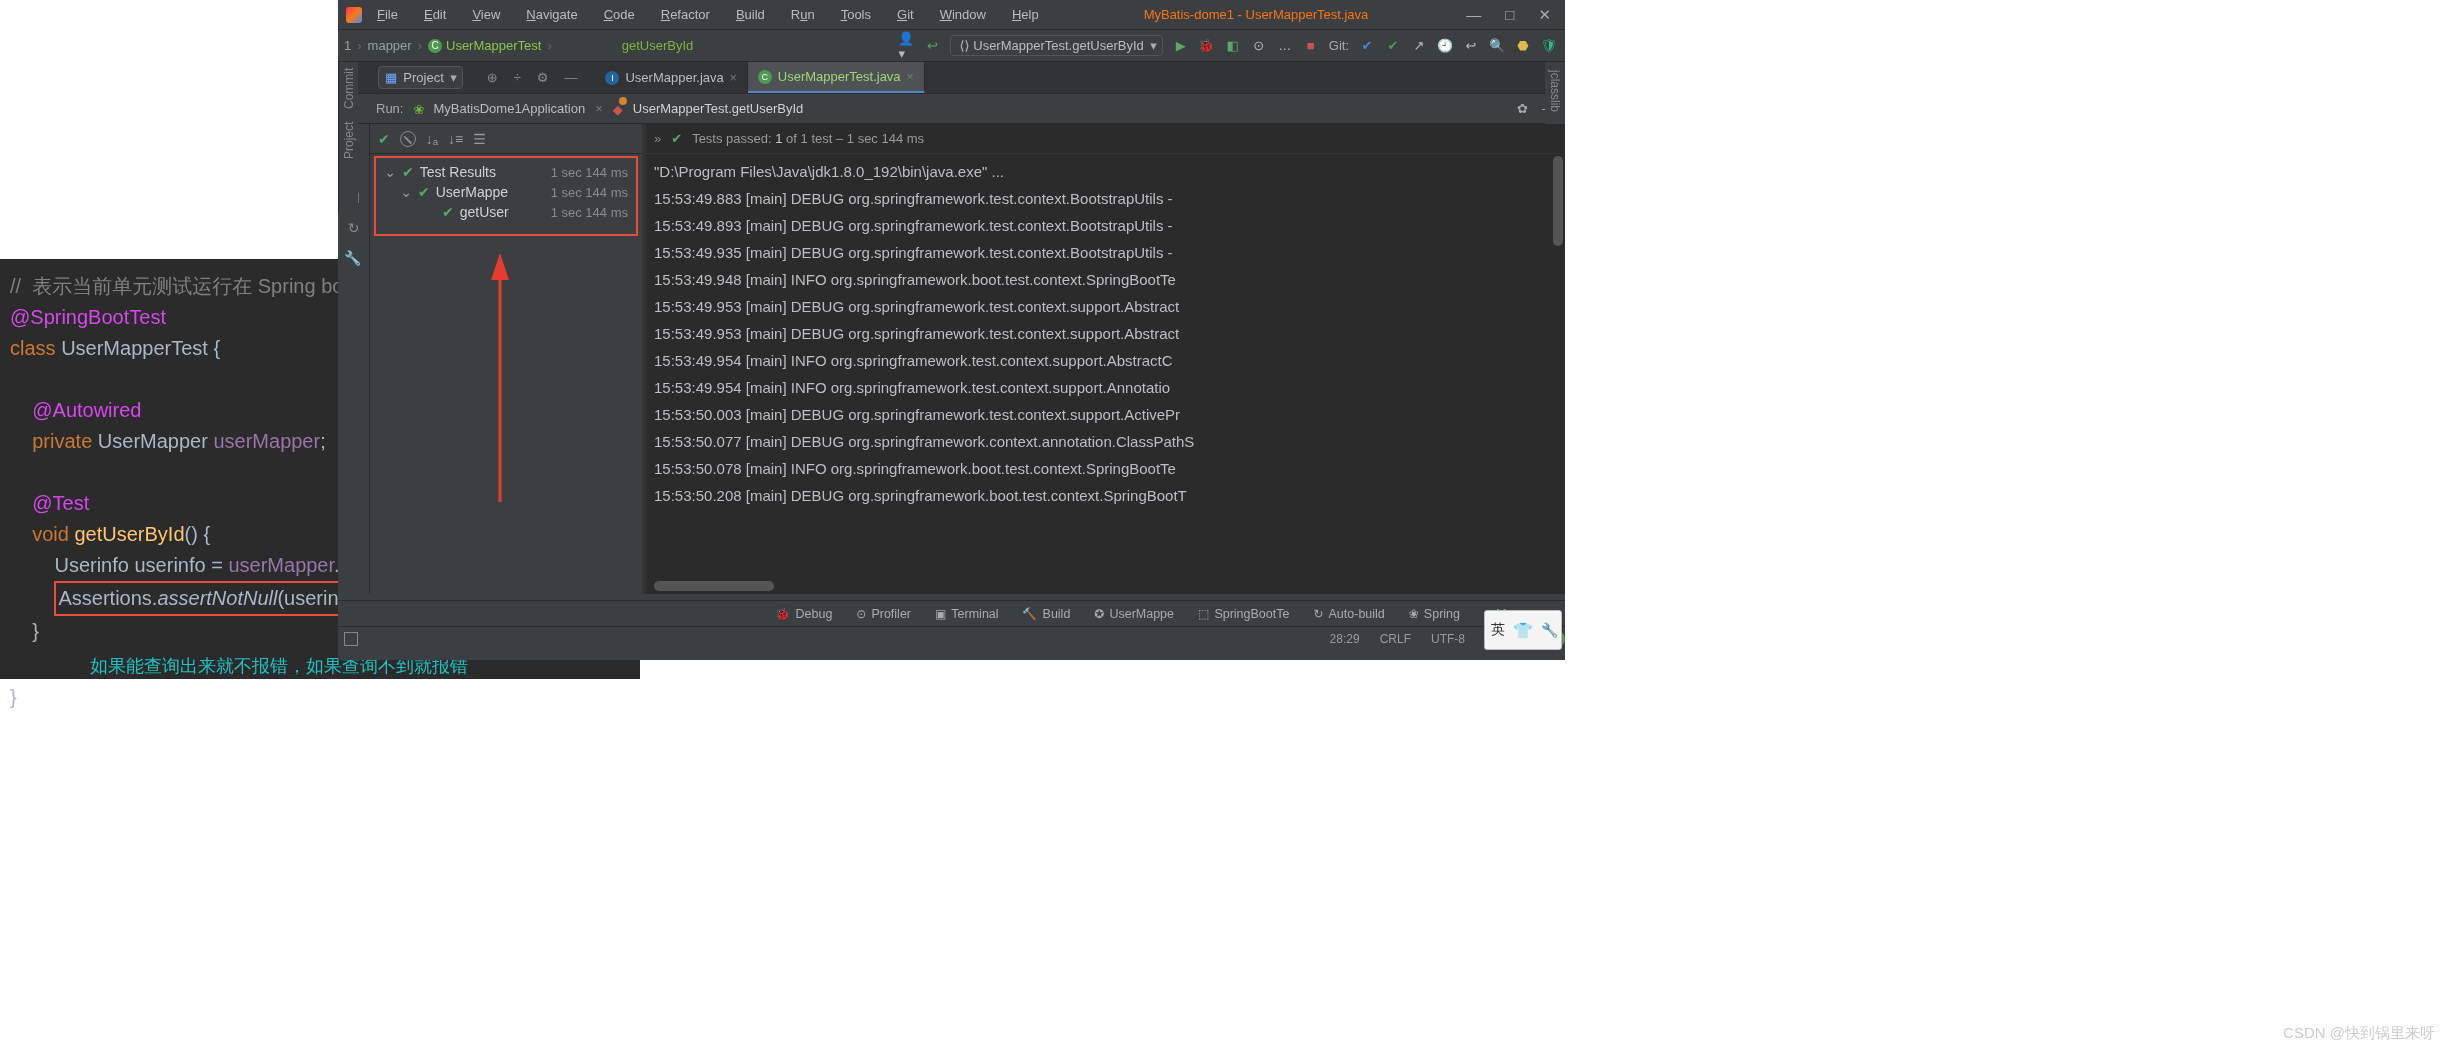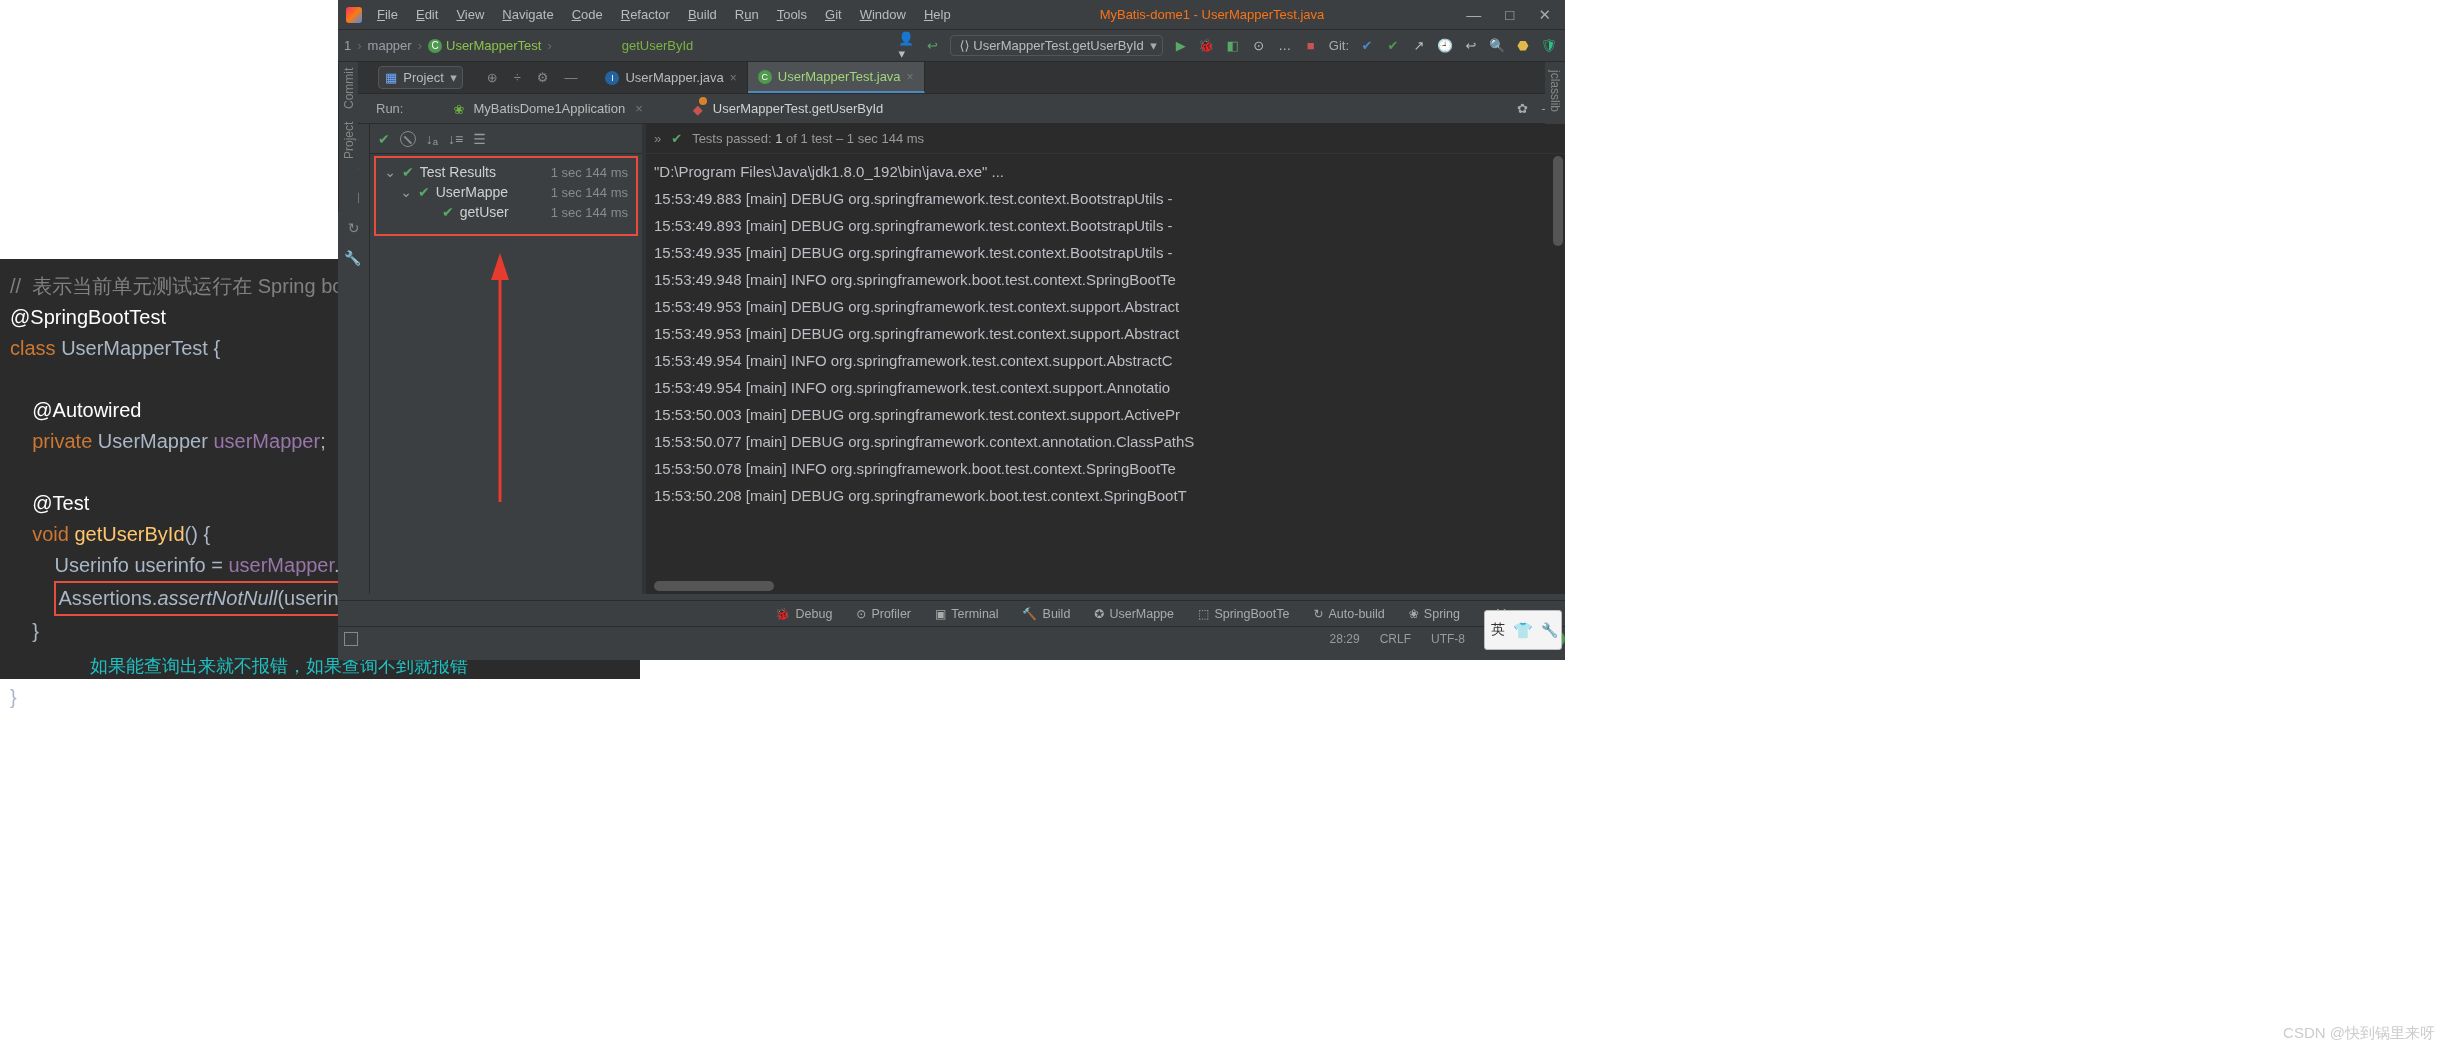--- a/index.html
+++ b/index.html
@@ -6,38 +6,38 @@
 body { background: #fff; width: 2453px; height: 1049px; position: relative; overflow: hidden; }
 
 
 .code-editor {
   position: absolute; left: 0; top: 259px; width: 640px; height: 420px;
   background: #2b2b2b; font-family: "JetBrains Mono", Consolas, monospace;
   font-size: 20px; line-height: 31px; color: #a9b7c6; padding: 12px 10px;
 }
 .code-editor .ln { white-space: pre; }
 .c-comment { color: #808080; }
-.c-anno { color: #ffffff; }
+.c-anno { color: #d946ef; }
 .c-kw { color: #cc7832; }
 .c-id { color: #a9b7c6; }
 .c-field { color: #9876aa; }
 .c-method { color: #ffc66d; }
 .c-italic { font-style: italic; color: #a9b7c6; }
 .c-num { color: #6897bb; }
 .code-hi { border: 2px solid #e74c3c; padding: 0 2px; display: inline-block; }
 .code-note { color: #1fc1c3; font-size: 18px; margin-top: 4px; margin-left: 80px;}
 
 
 .ide {
   position: absolute; left: 338px; top: 0; width: 1227px; height: 660px;
   background: #3c3f41; color: #bbb;
 }
 .titlebar { display: flex; align-items: center; height: 30px; background: #3c3f41; border-bottom: 1px solid #2b2b2b; font-size: 13px; }
 .titlebar .logo { width: 16px; height: 16px; margin: 0 8px; background: linear-gradient(135deg,#fe315d,#f97b12,#4b87f5); border-radius: 3px;}
-.titlebar .menus { display: flex; gap: 4px; }
+.titlebar .menus { display: flex; gap: 12px; }
 .titlebar .menus span { padding: 4px 7px; cursor: pointer; }
 .titlebar .menus span u { text-decoration: underline; }
 .titlebar .title { margin-left: auto; margin-right: auto; color: #f97316; }
 .titlebar .winbtn { display: flex; gap: 24px; margin-right: 14px; font-size: 15px; color: #aaa;}
 .titlebar .winbtn span { cursor: pointer; }
 
 .nav2 { display: flex; align-items: center; height: 32px; background: #3c3f41; border-bottom: 1px solid #2b2b2b; font-size: 13px; }
 .nav2 .crumbs { display: flex; align-items: center; gap: 6px; padding-left: 6px;}
 .nav2 .crumbs .seg { color: #9aa0a6; }
 .nav2 .crumbs .sep { color: #6a6a6a; }
@@ -58,21 +58,21 @@
 .row3 .projbtn:before{content:"▦"; margin-right:6px; color:#6fa9ff;}
 .row3 .projbtn:after { content:"▾"; position:absolute; right:5px; top:3px; color:#aaa;}
 .row3 .projtools{ display:flex; gap:16px; margin-left:24px; color:#888;}
 .row3 .tabs { display:flex; margin-left: 18px; height:100%; }
 .row3 .tab { display:flex; align-items:center; padding:0 10px; gap:6px; border-right:1px solid #2a2a2a;}
 .row3 .tab.active { background:#4e5254; color:#9fd67a; border-bottom:2px solid #4a88c7;}
 .row3 .tab .cls { color:#777; font-size:12px; cursor:pointer;}
 .row3 .tab .jicon{width:14px;height:14px;border-radius:50%;background:#4e9a4e;display:inline-flex;align-items:center;justify-content:center;color:#fff;font-size:9px;}
 .row3 .tab .jicon.c{background:#2563a0;}
 
-.run-hdr{display:flex;align-items:center;height:30px;font-size:13px;background:#3c3f41;border-bottom:1px solid #2b2b2b;gap:40px;}
+.run-hdr{display:flex;align-items:center;height:30px;font-size:13px;background:#3c3f41;border-bottom:1px solid #2b2b2b;}
 .run-hdr .rlabel{margin-left:38px;color:#aaa;}
 .run-hdr .rcfg{margin-left:10px;display:flex;align-items:center;gap:6px;}
 .run-hdr .rcfg .lz{width:14px;height:14px;display:inline-block;}
 .run-hdr .rcfg .txt{color:#bbb;}
 .run-hdr .rcfg .x{color:#777;margin-left:4px;cursor:pointer;}
 .run-hdr .rcfg.active .txt{color:#d0d0d0;}
 .run-hdr .spacer{flex:1;}
 .run-hdr .tools2{display:flex;gap:14px;margin-right:10px;color:#aaa;}
 .run-hdr .notif{position:relative;}
 .run-hdr .notif .dot{position:absolute;top:-4px;left:6px;width:8px;height:8px;border-radius:50%;background:#d9822b;}

